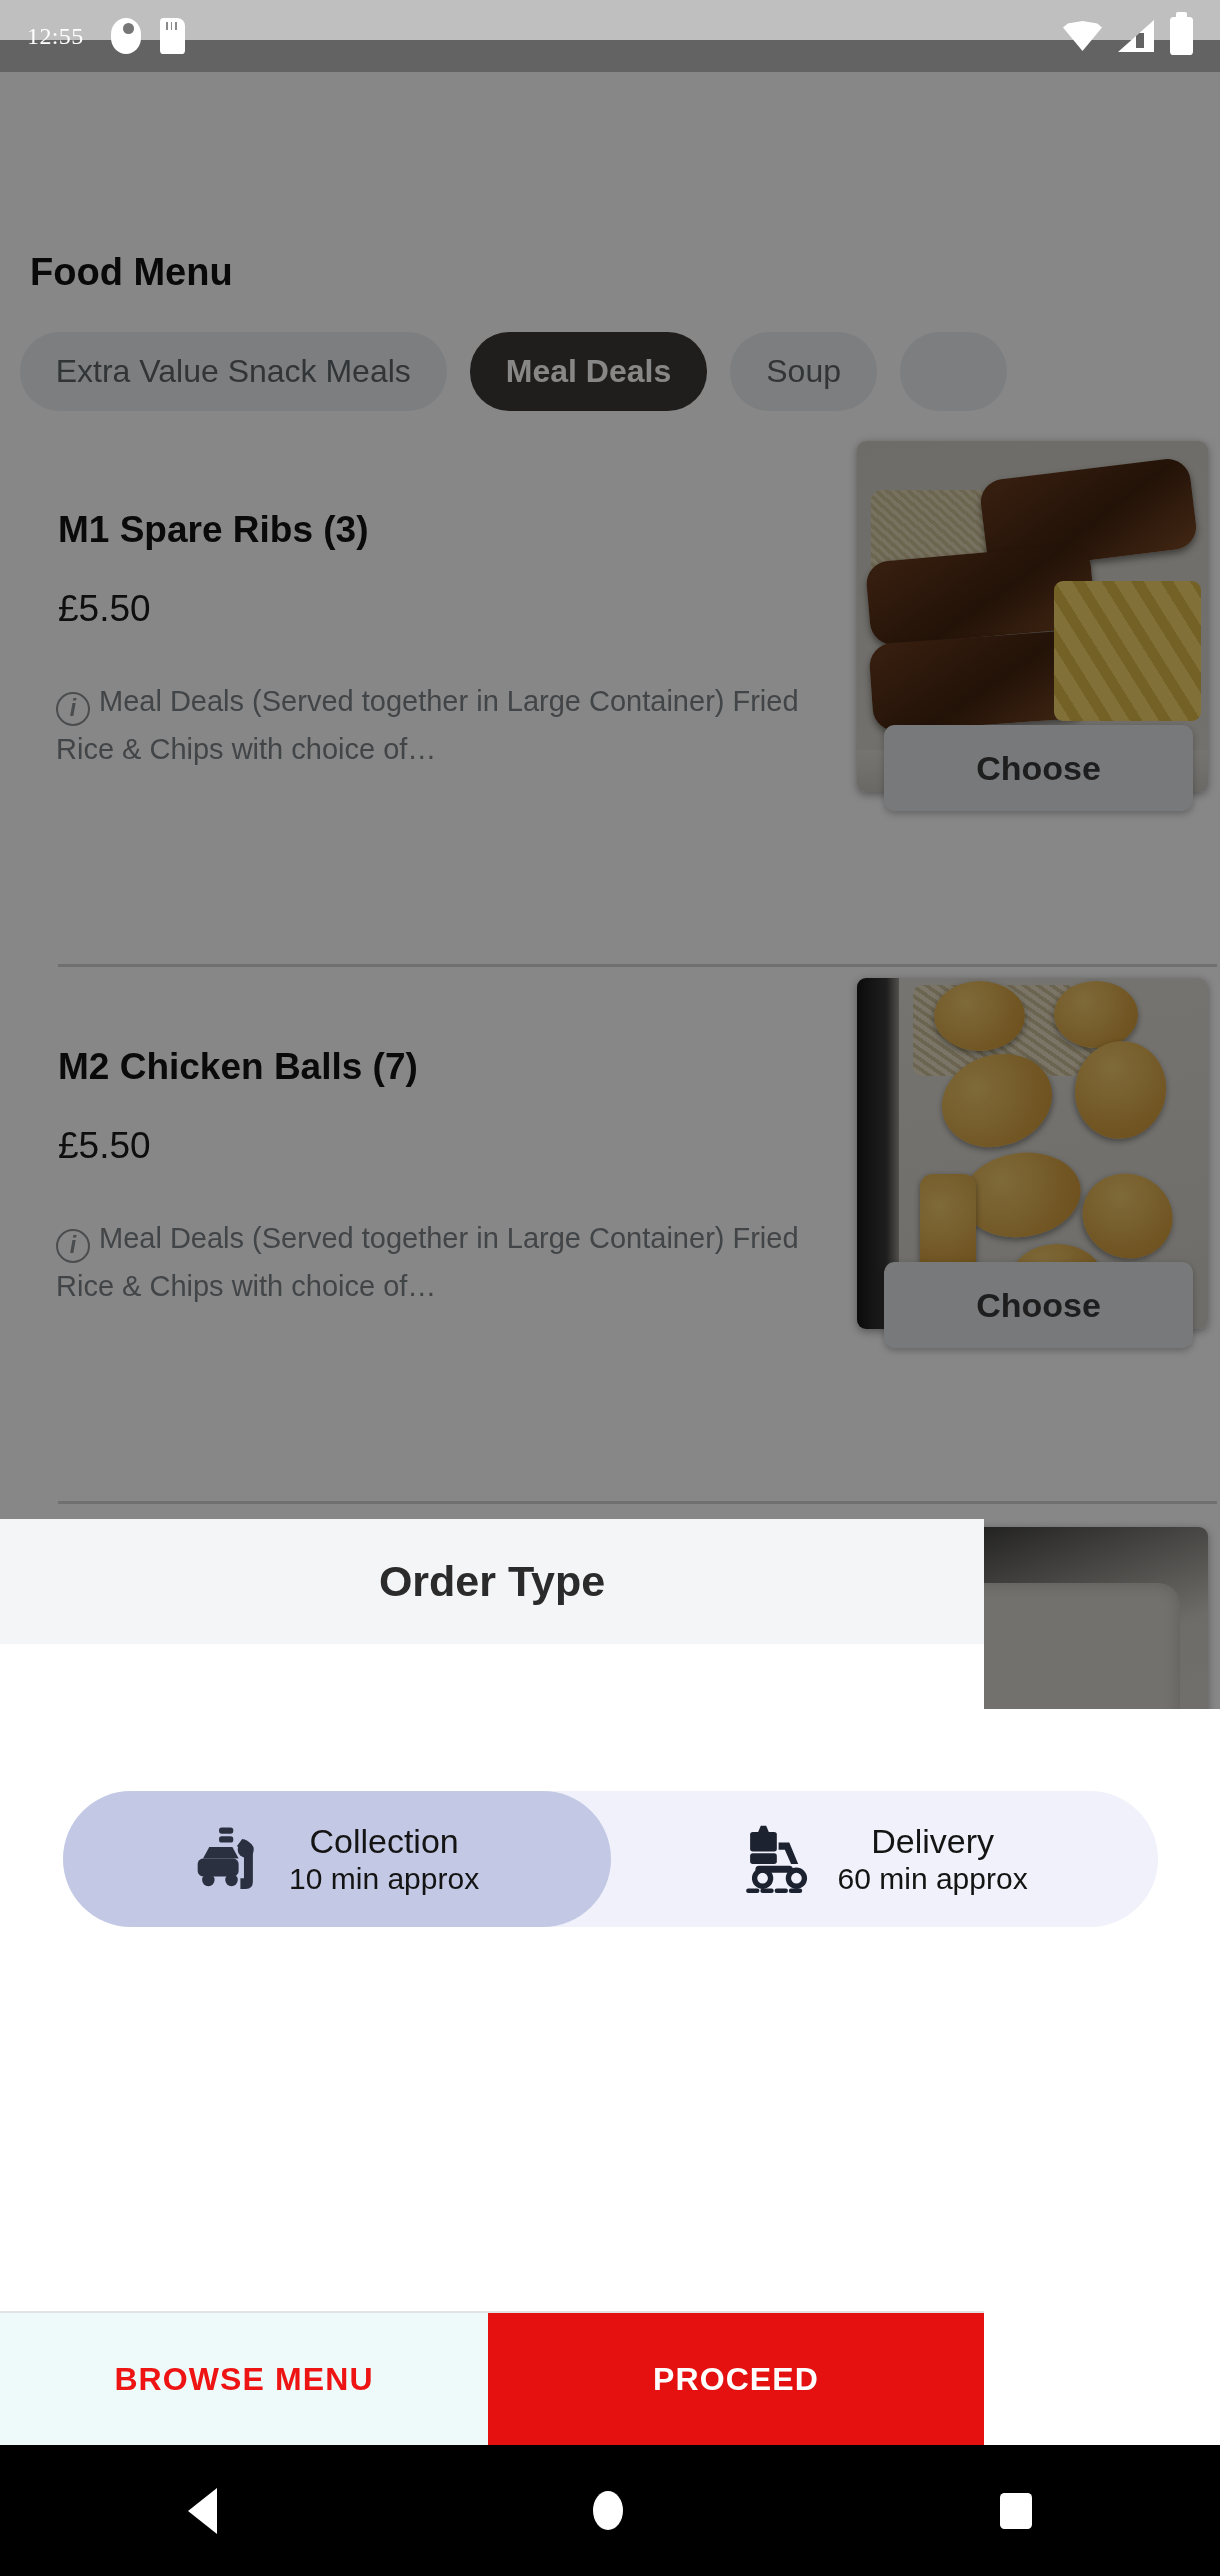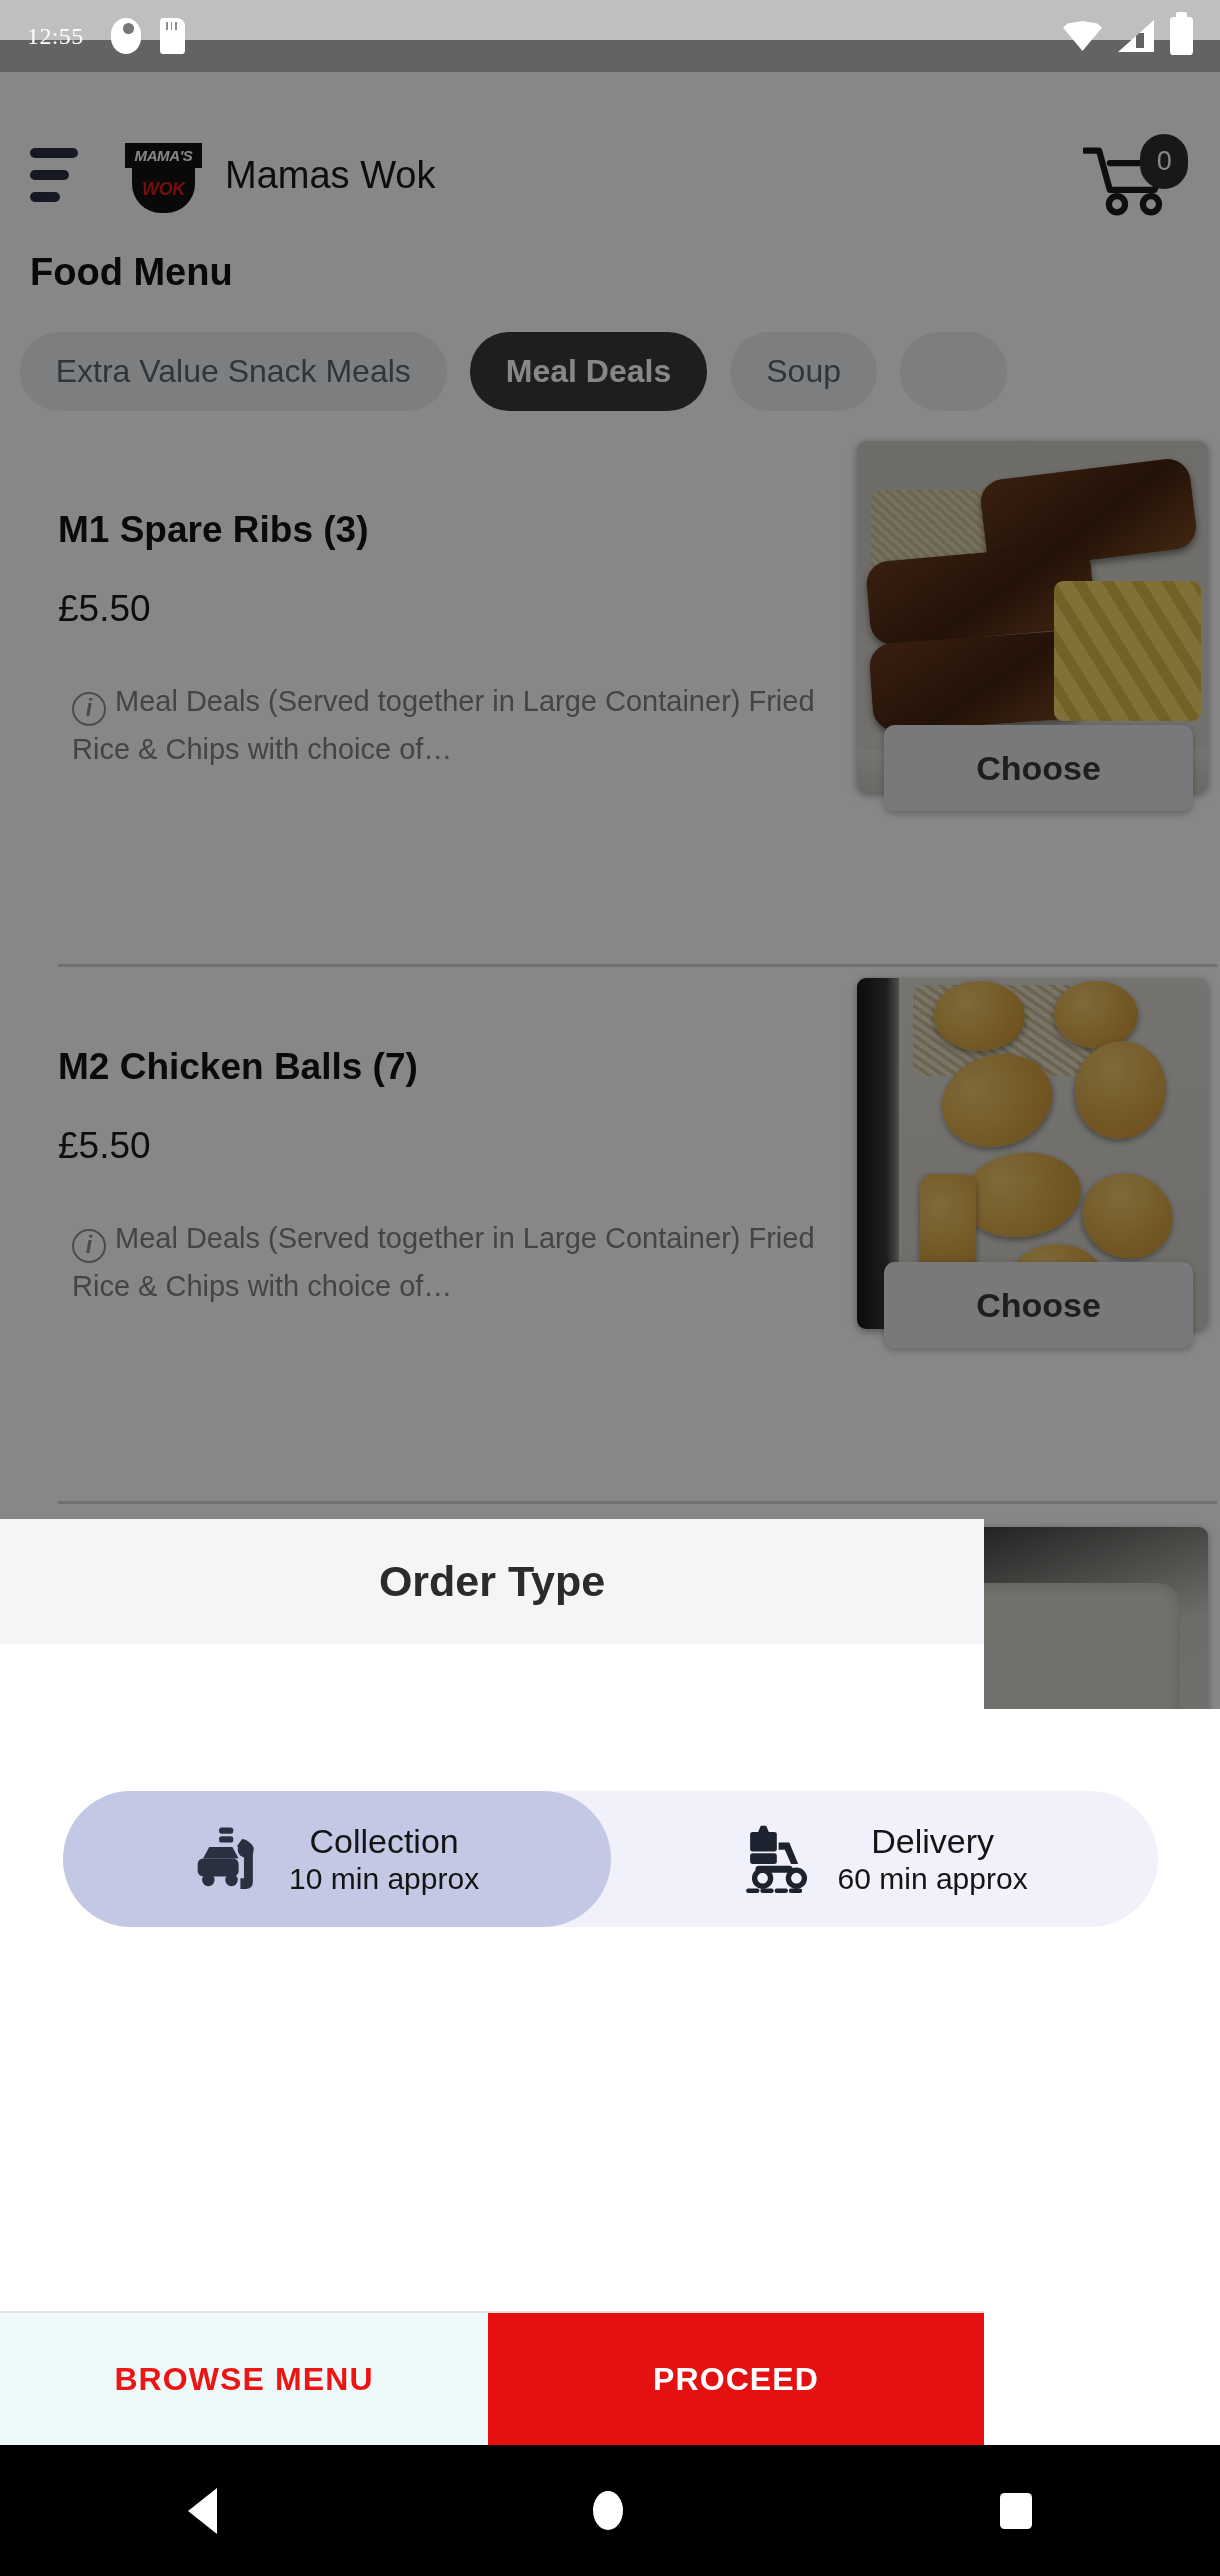--- a/index.html
+++ b/index.html
@@ -61,21 +61,21 @@
   .chipsrow{ position:absolute; top:256px; left:0; width:1220px; height:86px;
      display:flex; align-items:center; gap:23px; padding-left:19.7px; }
   .chip{ height:79px; border-radius:39px; display:flex; align-items:center;
      padding:0 36px; font-size:32px; white-space:nowrap; background:#eceff1; color:#5d6569; }
   .chip.active{ background:#3e3935; color:#fff; font-weight:bold; }
 
   .menulist{ position:absolute; top:358px; left:0; width:1212px;margin-left:28px; }
   .menuitem{ position:relative; height:537px; }
   .mi-name{ position:absolute; top:79px; left:30px; font-size:37px; font-weight:bold; color:#131313; }
   .mi-price{ position:absolute; top:158px; left:30px; font-size:37px; color:#1b1b1b; }
-  .mi-desc{ position:absolute; top:248px; left:44px; width:769px; font-size:29px;
+  .mi-desc{ position:absolute; top:248px; left:28px; width:769px; font-size:29px;
      line-height:1.6; color:#7e8286; }
   .mi-desc .infoicon{ display:inline-block; width:34px; height:34px; border:2.7px solid #8d9094;
      border-radius:50%; text-align:center; line-height:29.5px; font-size:23px; font-style:italic;
      font-weight:bold; color:#8d9094; vertical-align:-5.4px; margin-right:9px; }
   .mi-img{ position:absolute; top:10.7px; right:32px; width:351px; height:351px;
      border-radius:9px; overflow:hidden; box-shadow:0 2.7px 9px rgba(0,0,0,.35); }
   .choosebtn{ position:absolute; right:47px; top:295px; width:309px; height:86px;
      background:#e3e4e6; border-radius:10.7px; display:flex; align-items:center;
      justify-content:center; font-size:34px; font-weight:bold; color:#3a3a3a;
      box-shadow:0 2.7px 7.2px rgba(0,0,0,.25); }
@@ -157,41 +157,20 @@
     </span>
     <span class="sb-right">
       <span class="ic-wifi"></span>
       <span class="ic-sig"></span>
       <span class="ic-batt"></span>
     </span>
   </div>
 
   <div class="appcontent">
 
-    <div class="appbar">
-      <div class="hamburger">
-          <i></i>
-          <i></i>
-          <i></i>
-        </div>
-      <div class="brandlogo">
-        <div class="logo-shield"></div>
-        <div class="logo-top">MAMA'S</div>
-        <div class="logo-bot">WOK</div>
-      </div>
-      <div class="apptitle">Mamas Wok</div>
-      <div class="cartwrap">
-        <svg width="93" height="72" viewBox="0 0 104 80">
-          <path d="M2 6 h16 l12 44 h50 l12 -30 h-62" fill="none" stroke="#1b1b1b" stroke-width="7" stroke-linejoin="round" stroke-linecap="round"></path>
-          <circle cx="38" cy="66" r="9" fill="none" stroke="#1b1b1b" stroke-width="7"></circle>
-          <circle cx="76" cy="66" r="9" fill="none" stroke="#1b1b1b" stroke-width="7"></circle>
-        </svg>
-        <div class="cartbadge">0</div>
-      </div>
-    </div>
 
     <div class="section-title">Food Menu</div>
 
     <div class="chipsrow">
       <div class="chip">Extra Value Snack Meals</div>
       <div class="chip active">Meal Deals</div>
       <div class="chip">Soup</div>
       <div class="chip" style="width:107px;padding:0;"></div>
     </div>
 

